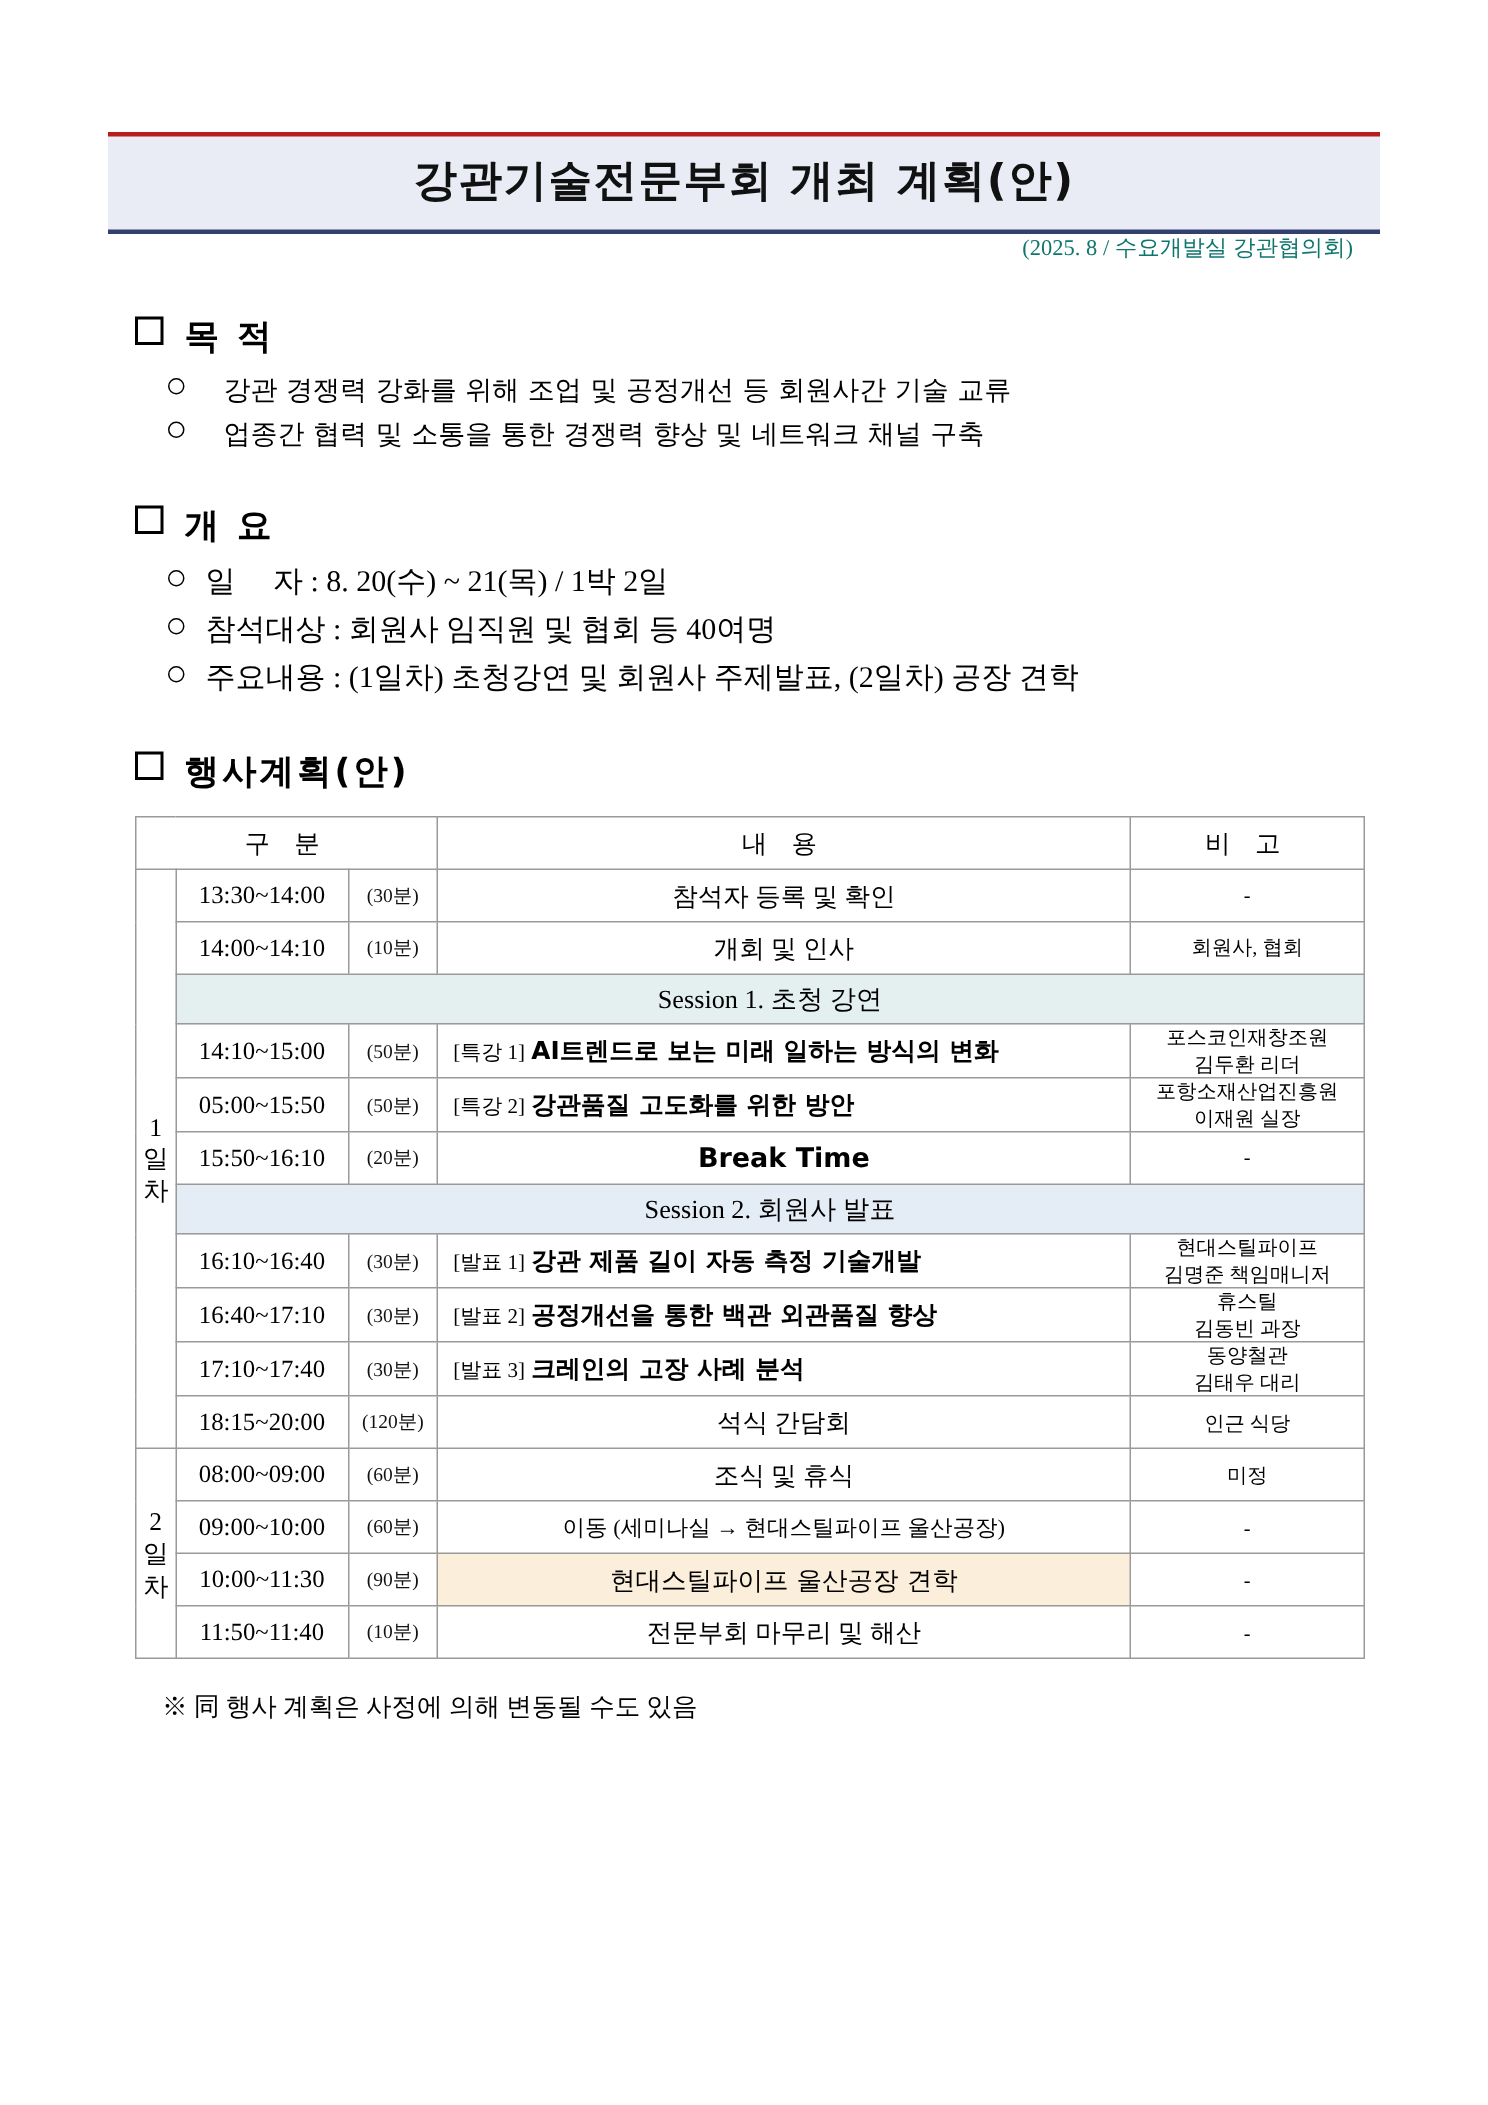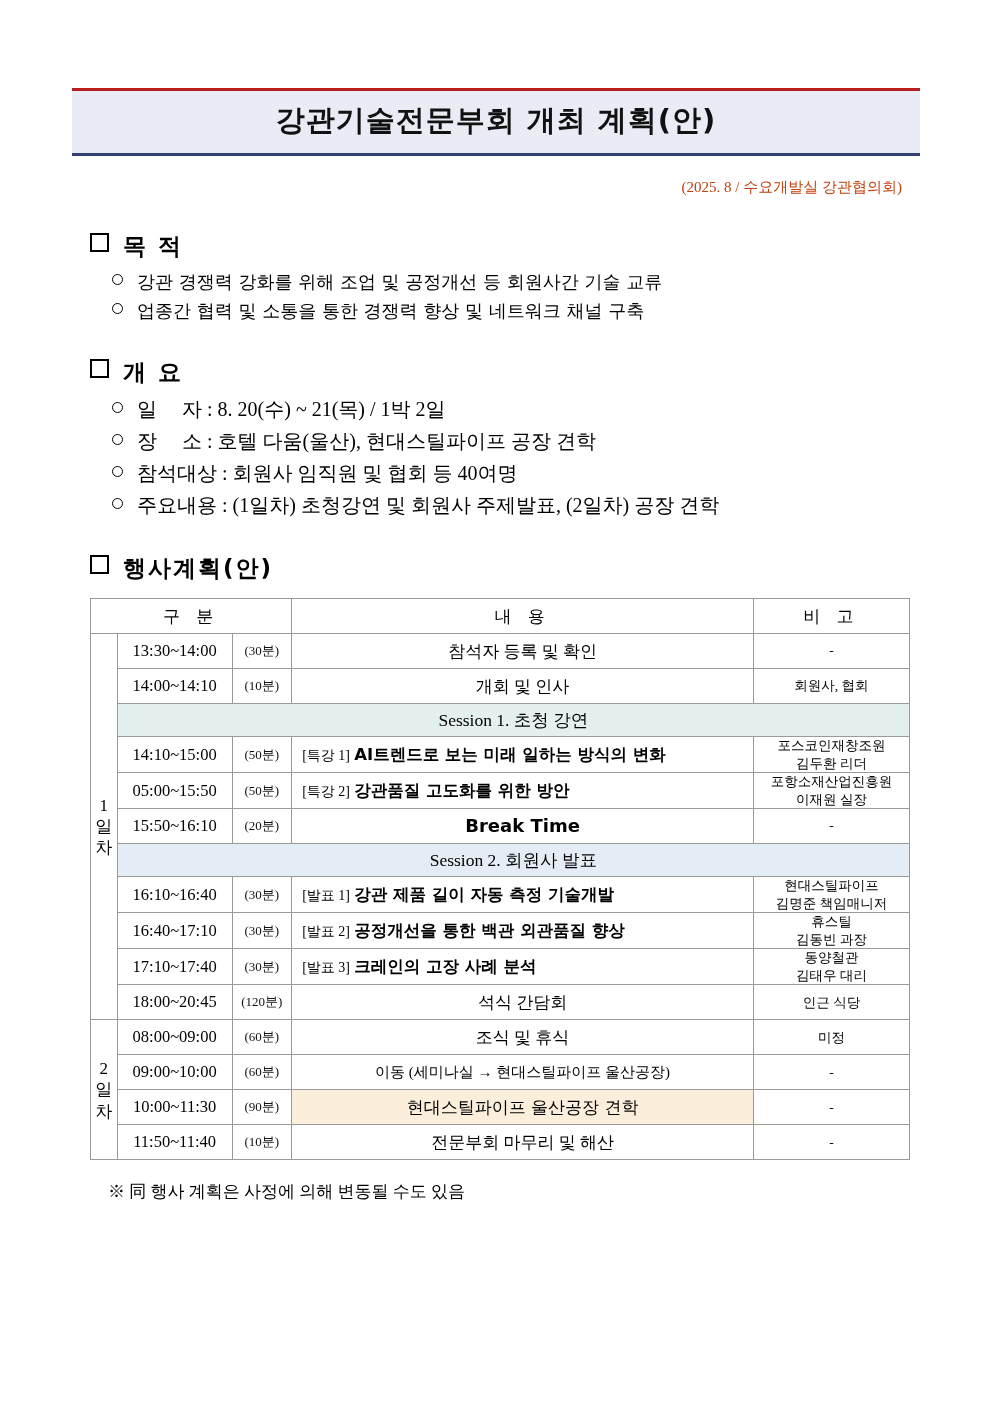--- a/index.html
+++ b/index.html
@@ -33,24 +33,23 @@
   .title-banner .title-text {
     font-family: "DejaVu Sans", sans-serif;
     font-weight: bold;
     font-size: 29px;
     letter-spacing: 1px;
     color: #111111;
   }
   .subtitle {
     text-align: right;
     font-size: 15px;
-    margin-top: 22px;
     padding-right: 18px;
     letter-spacing: 0px;
-    color: #c2410c;
+    color: #0f766e;
   }
 
   
   .section {
     margin-top: 34px;
   }
   .section-head {
     font-family: "DejaVu Sans", sans-serif;
     font-weight: bold;
     font-size: 23px;
@@ -81,21 +80,21 @@
     height: 9px;
     border: 1.6px solid #000;
     border-radius: 50%;
     margin-right: 14px;
     position: relative;
     top: -3px;
   }
   .bullet-row .txt { white-space: pre; }
 
   
-  .obj .txt { font-family: "DejaVu Sans", sans-serif; font-size: 18px; }
+  .obj .txt { font-family: "DejaVu Sans", sans-serif; font-size: 18px; margin-left: 12px; }
 
   .ovw .txt { font-family: "Liberation Serif", serif; font-size: 20px; }
 
   
   .table-wrap {
     margin-top: 14px;
     margin-left: 18px;
     margin-right: 6px;
   }
   table.plan {
@@ -210,24 +209,20 @@
   </div>
 
   <div class="section">
     <div class="section-head">
       <span class="box"></span><span>개     요</span>
     </div>
     <div class="bullets">
       <div class="bullet-row ovw">
         <span class="ring"></span>
         <span class="txt">일     자 : 8. 20(수) ~ 21(목) / 1박 2일</span>
-      </div>
-      <div class="bullet-row ovw">
-        <span class="ring"></span>
-        <span class="txt">장     소 : 호텔 다움(울산), 현대스틸파이프 공장 견학</span>
       </div>
       <div class="bullet-row ovw">
         <span class="ring"></span>
         <span class="txt">참석대상 : 회원사 임직원 및 협회 등 40여명</span>
       </div>
       <div class="bullet-row ovw">
         <span class="ring"></span>
         <span class="txt">주요내용 : (1일차) 초청강연 및 회원사 주제발표, (2일차) 공장 견학</span>
       </div>
     </div>
@@ -308,21 +303,21 @@
 김동빈 과장</span></td>
           </tr>
           <tr>
             <td class="time">17:10~17:40</td>
             <td class="dur">(30분)</td>
             <td class="content left"><span class="tag">[발표 3]</span> <span class="strong-s">크레인의 고장 사례 분석</span></td>
             <td class="note"><span style="white-space:pre-line">동양철관
 김태우 대리</span></td>
           </tr>
           <tr>
-            <td class="time">18:00~20:45</td>
+            <td class="time">18:15~20:00</td>
             <td class="dur">(120분)</td>
             <td class="content">석식 간담회</td>
             <td class="note small-note">인근 식당</td>
           </tr>
 
           <tr>
             <td class="day" rowspan="4">2<br>일<br>차</td>
             <td class="time">08:00~09:00</td>
             <td class="dur">(60분)</td>
             <td class="content">조식 및 휴식</td>

